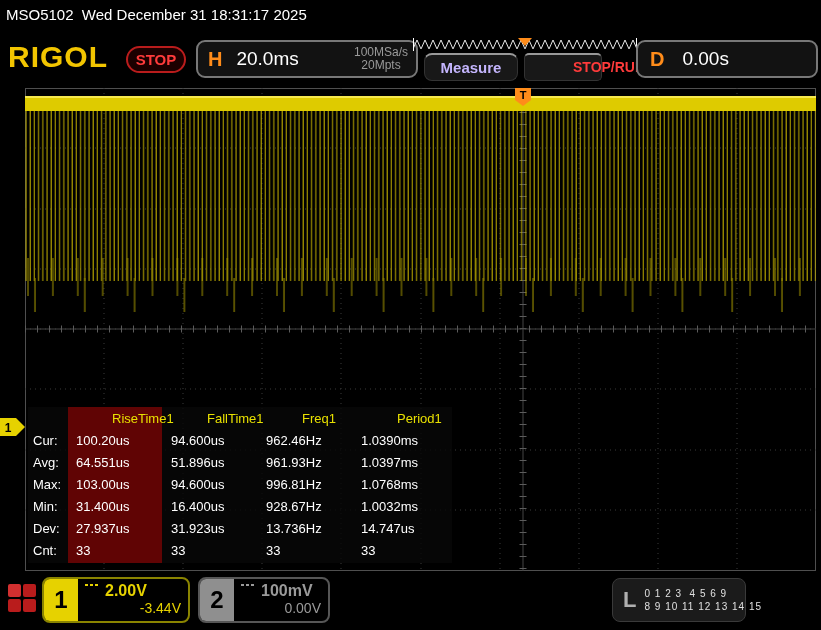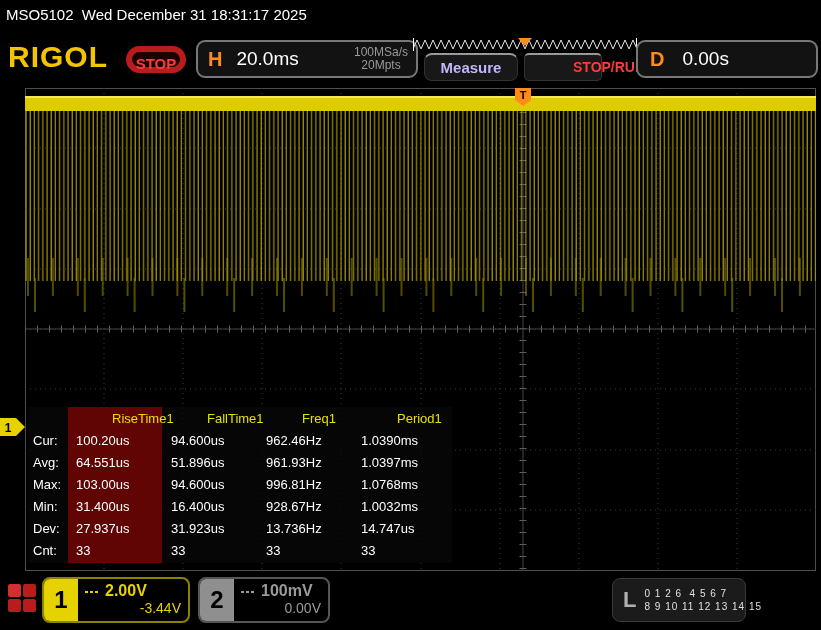--- a/index.html
+++ b/index.html
@@ -9,21 +9,21 @@
 
   .abs { position:absolute; }
   .pre { white-space:pre; }
 
   
   .titlebar { left:0; top:0; width:821px; height:30px;padding-left:8px; }
   .titlebar span { position:absolute; left:6px; top:6px; color:#fff; font-size:15px; }
 
   
   .logo { left:8px; top:40px; color:#f2c500; font-size:30px; font-weight:bold; letter-spacing:1px; }
-  .stop-badge { left:126px; top:46px; width:60px; height:27px; border:6px solid #b91c1c; border-radius:14px;
+  .stop-badge { left:126px; top:46px; width:60px; height:27px; border:2px solid #b91c1c; border-radius:14px;
     background:#1c0000; color:#ff3b3b; font-weight:bold; font-size:15px; text-align:center; line-height:23px; }
 
   .hgroup { left:196px; top:40px; width:222px; height:38px; border:2px solid #787878; border-radius:9px;
     background:#121212; display:flex; align-items:center; }
   .hletter { color:#ff8c1a; font-size:20px; font-weight:bold; margin-left:10px; }
   .hvalue { color:#fff; font-size:19px; margin-left:14px; }
   .hrates { margin-left:auto; margin-right:8px; text-align:center; color:#9a9a9a; font-size:12px; line-height:13px; }
 
   .preview { left:413px; top:37px; width:224px; height:13px; }
 
@@ -60,21 +60,21 @@
   .chblock { top:577px; height:46px; border-radius:8px; background:#000; display:flex; overflow:hidden; }
   .ch1block { left:42px; width:148px; border:2px solid #8a8400; }
   .ch2block { left:198px; width:132px; border:2px solid #565656; }
   .chnum { width:34px; display:flex; align-items:center; justify-content:center;
     font-size:24px; font-weight:bold; color:#000; }
   .ch1block .chnum { background:#e6d200; }
   .ch2block .chnum { background:#8f8f8f; }
   .chinfo { flex:1; padding:3px 7px 0 7px; }
   .ch1block .chinfo { color:#e6d200; }
   .ch2block .chinfo { color:#9a9a9a; }
-  .chscale { display:flex; align-items:center; gap:6px; font-size:16px; font-weight:bold; }
+  .chscale { display:flex; align-items:flex-start; gap:6px; font-size:16px; font-weight:bold; }
   .choffset { font-size:14px; text-align:right; margin-top:0px; }
   .coupling { width:14px; }
   .coupling .solid { height:2px; background:currentColor; }
   .coupling .dash { margin-top:2px; height:2px;
     background:repeating-linear-gradient(90deg, currentColor 0 3px, transparent 3px 5px); }
 
   .logicblock { left:612px; top:578px; width:134px; height:44px; background:#1b1b1b;
     border:1px solid #3a3a3a; border-radius:8px; display:flex; align-items:center; }
   .logicletter { color:#b0b0b0; font-size:22px; font-weight:bold; margin:0 8px 0 10px; }
   .logicdigits { font-size:10px; color:#e0e0e0; line-height:13px; letter-spacing:1px; }
@@ -267,18 +267,18 @@
         <span class="coupling"><span class="solid"></span><span class="dash" style="display:block"></span></span>
         <span>100mV</span>
       </div>
       <div class="choffset">0.00V</div>
     </div>
   </div>
 
   <div class="abs logicblock">
     <span class="logicletter">L</span>
     <span class="logicdigits">
-      <span class="pre">0 1 2 6  4 5 6 7</span><br>
+      <span class="pre">0 1 2 3  4 5 6 9</span><br>
       <span class="pre">8 9 10 11 12 13 14 15</span>
     </span>
   </div>
 
 </div>
 
 </body></html>

